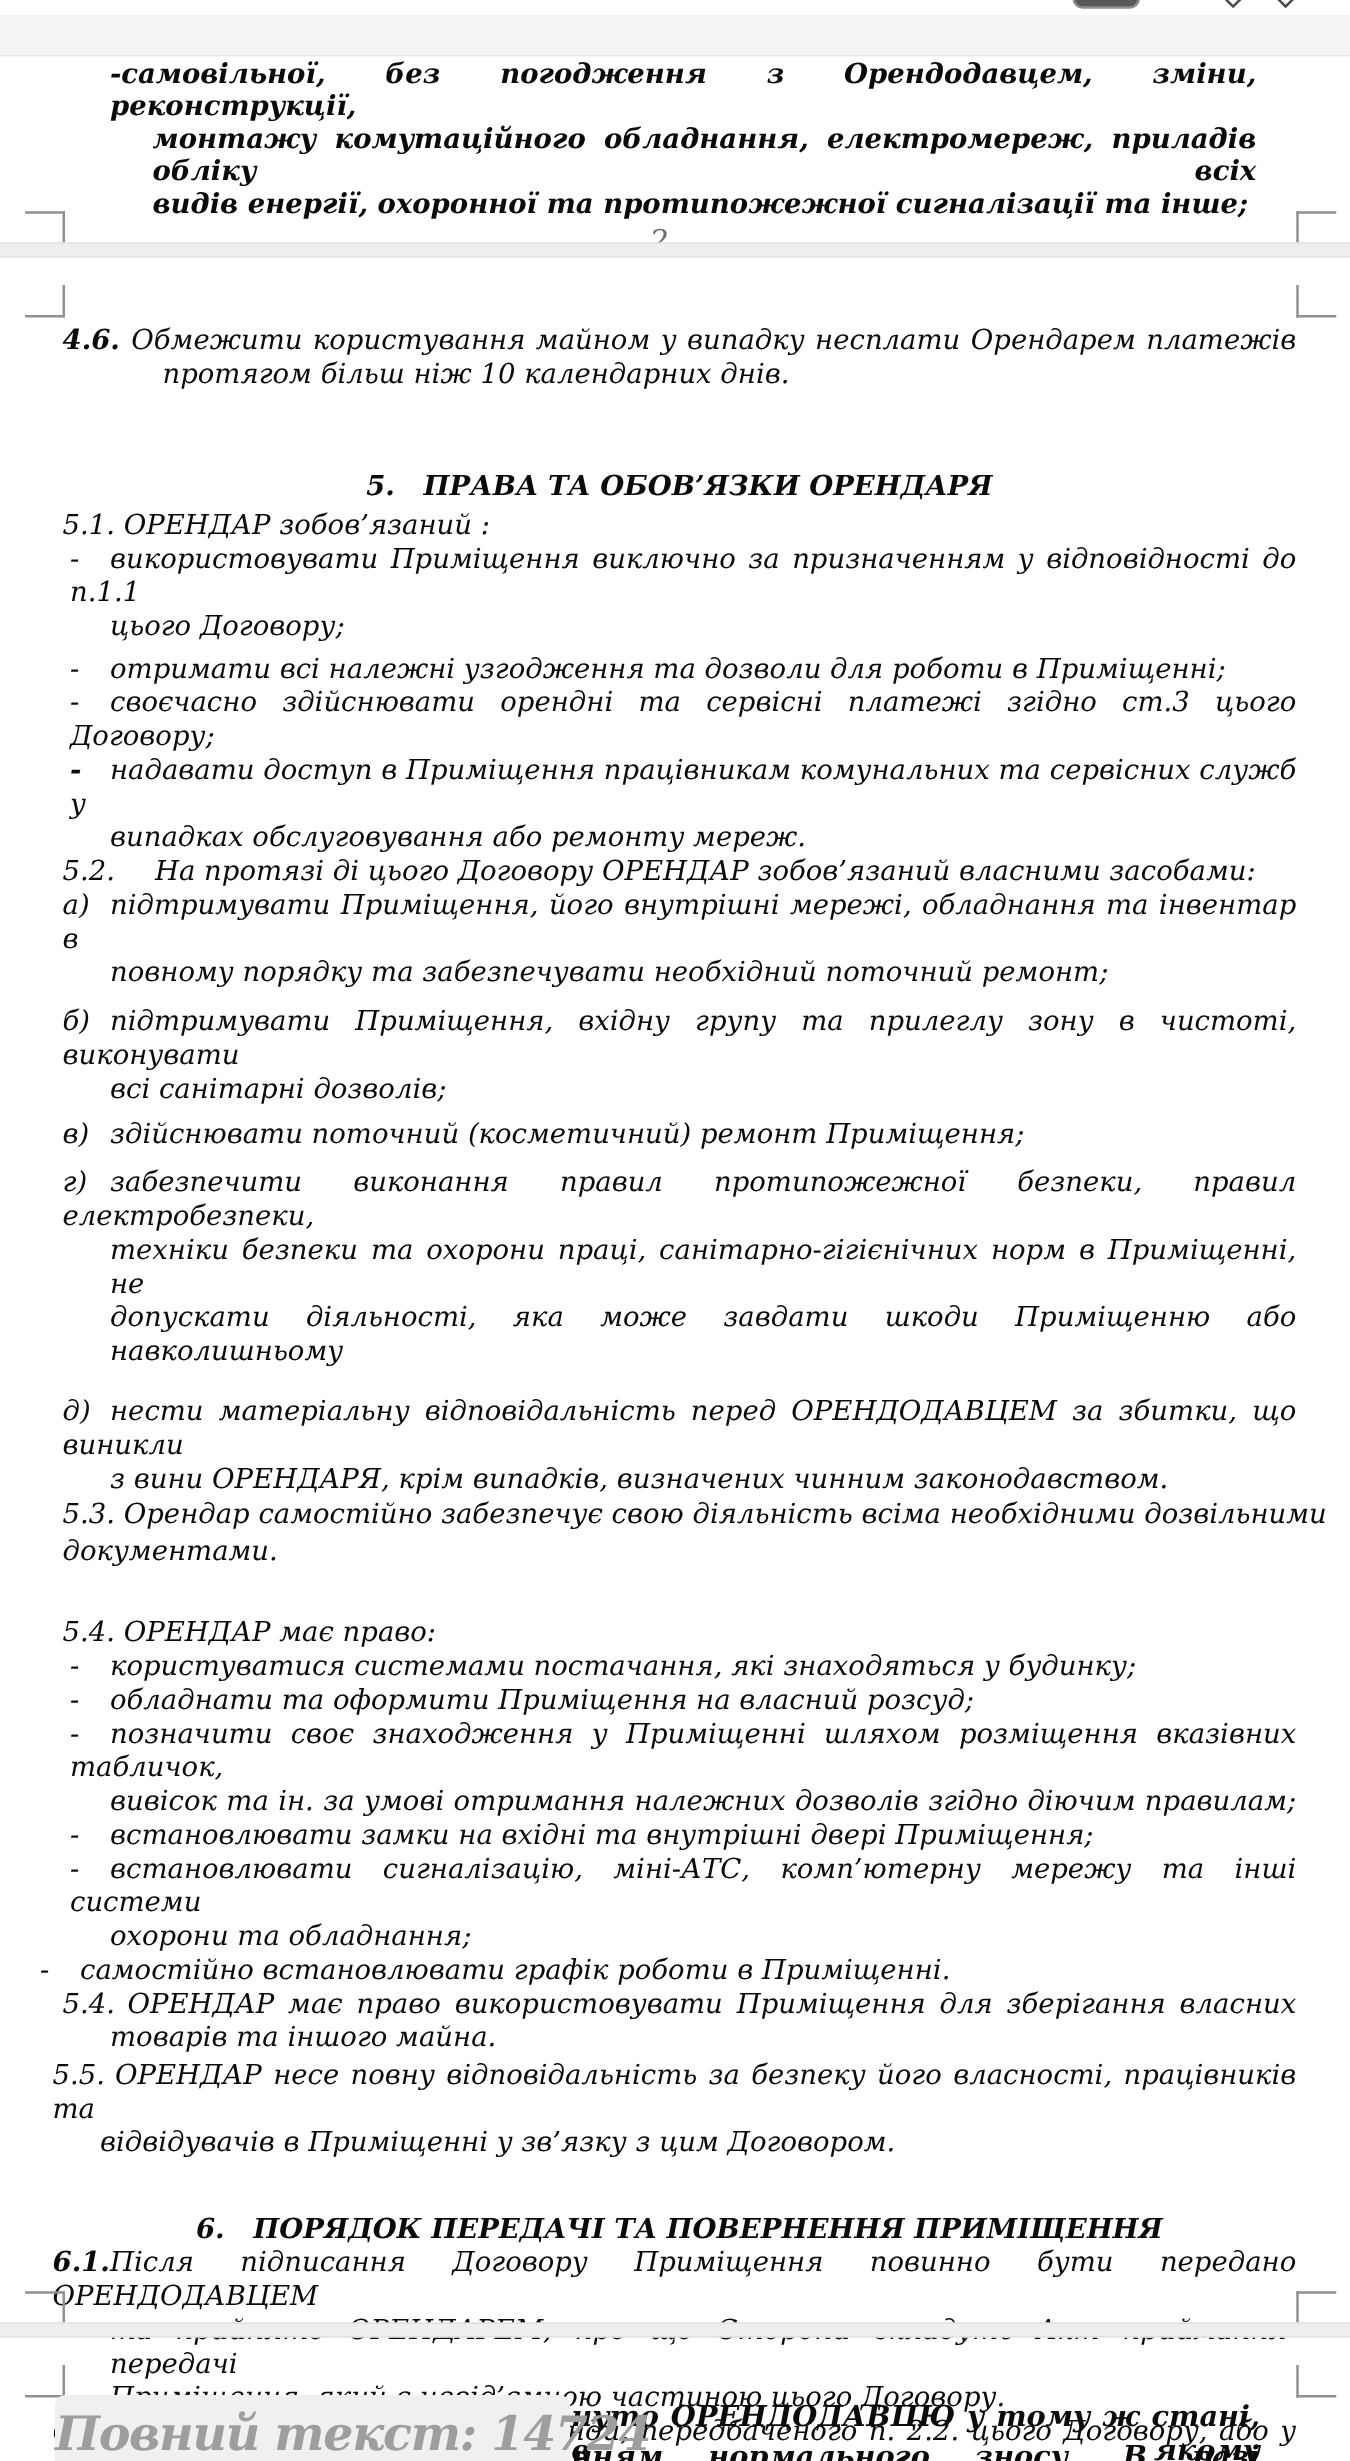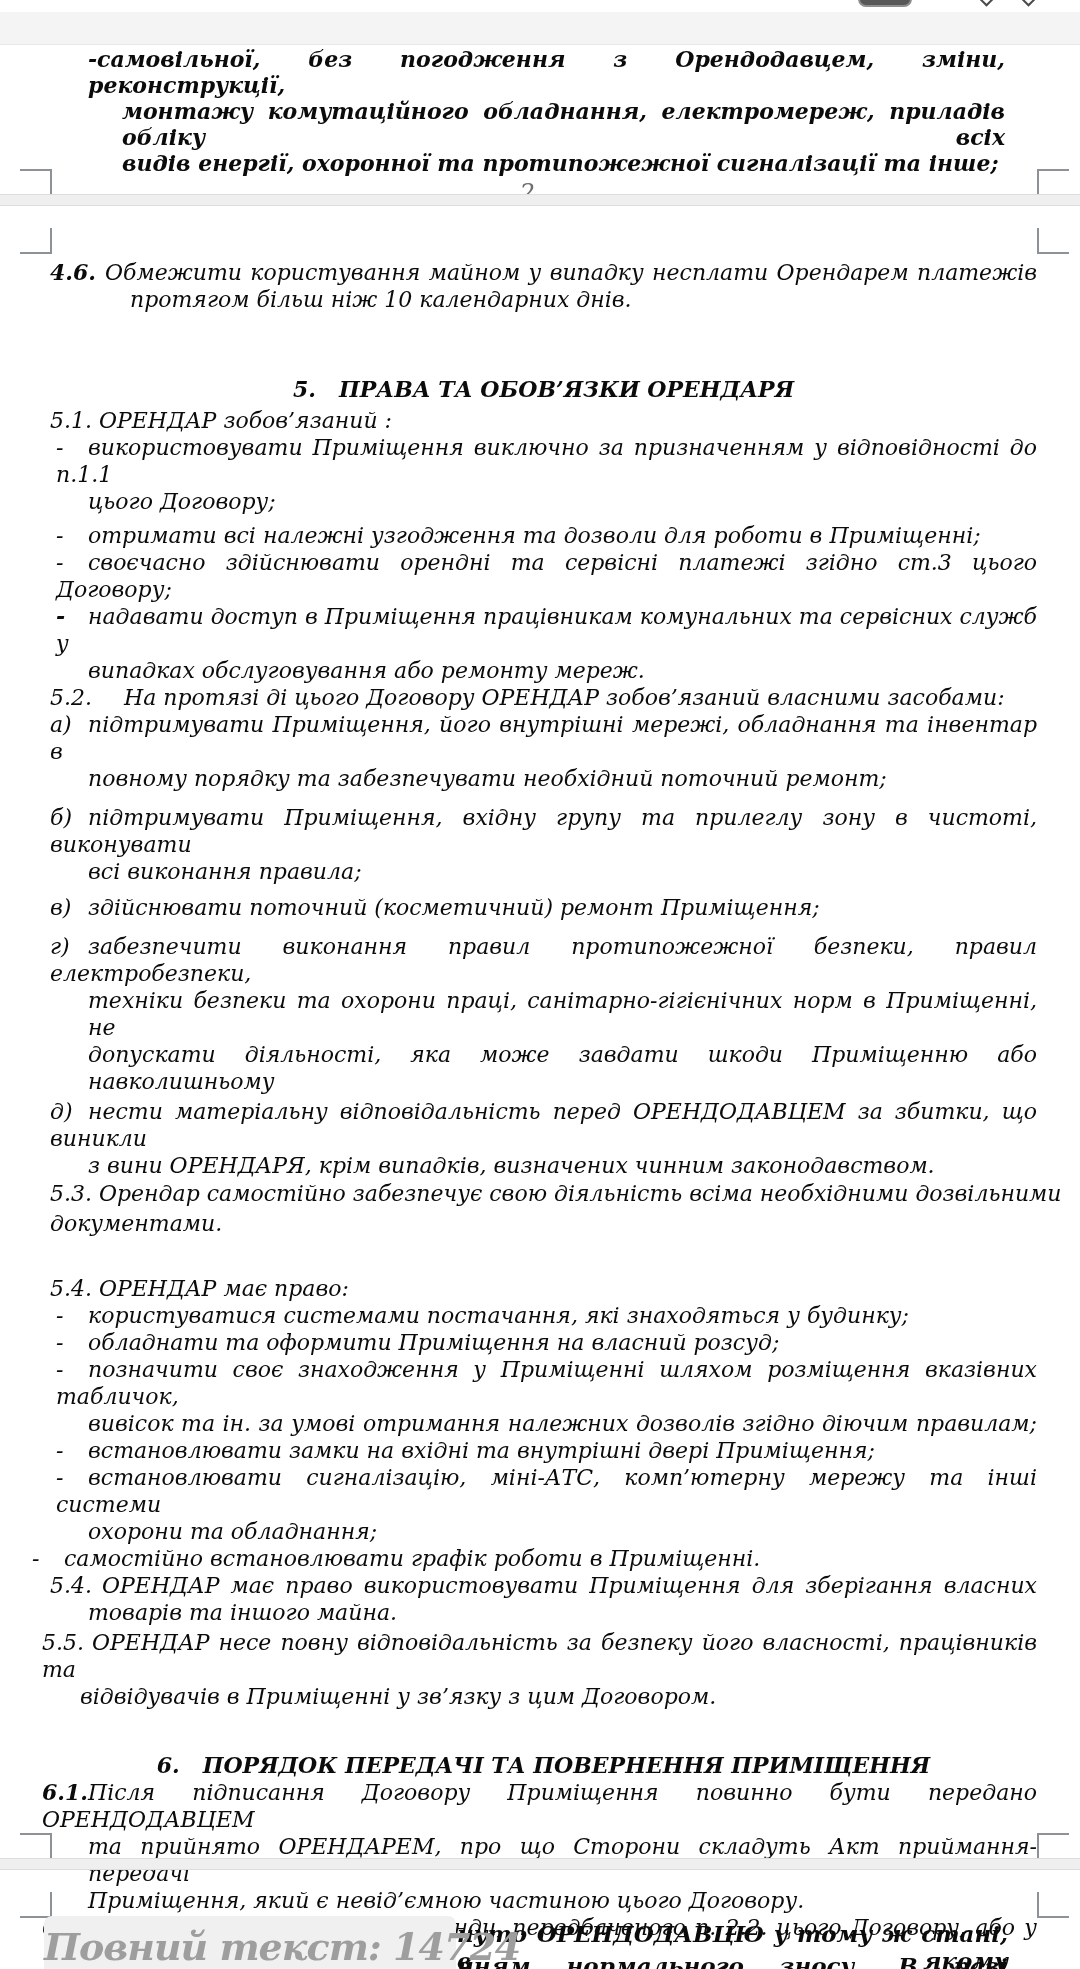--- a/index.html
+++ b/index.html
@@ -85,26 +85,26 @@
       <div class="l j" style="padding-left: 56px;"><span class="pre" style="width: 32px;">-</span>використовувати Приміщення виключно за призначенням у відповідності до п.1.1</div>
       <div class="l" style="padding-left: 88px;">цього Договору;</div>
       <div class="l" style="margin-top: 7px; padding-left: 56px;"><span class="pre" style="width: 32px;">-</span>отримати всі належні узгодження та дозволи для роботи в Приміщенні;</div>
       <div class="l j" style="padding-left: 56px;"><span class="pre" style="width: 32px;">-</span>своєчасно здійснювати орендні та сервісні платежі згідно ст.3 цього Договору;</div>
       <div class="l j" style="padding-left: 56px;"><span class="pre b" style="width: 32px;">-</span>надавати доступ в Приміщення працівникам комунальних та сервісних служб у</div>
       <div class="l" style="padding-left: 88px;">випадках обслуговування або ремонту мереж.</div>
       <div class="l" style="padding-left: 50px;"><span class="pre" style="width: 74px;">5.2.</span>На протязі ді цього Договору ОРЕНДАР зобов’язаний власними засобами:</div>
       <div class="l j" style="padding-left: 50px;"><span class="pre" style="width: 38px;">а)</span>підтримувати Приміщення, його внутрішні мережі, обладнання та інвентар в</div>
       <div class="l" style="padding-left: 88px;">повному порядку та забезпечувати необхідний поточний ремонт;</div>
       <div class="l j" style="margin-top: 12px; padding-left: 50px;"><span class="pre" style="width: 38px;">б)</span>підтримувати Приміщення, вхідну групу та прилеглу зону в чистоті, виконувати</div>
-      <div class="l" style="padding-left: 88px;">всі виконання правила;</div>
+      <div class="l" style="padding-left: 88px;">всі санітарні дозволів;</div>
       <div class="l" style="margin-top: 9px; padding-left: 50px;"><span class="pre" style="width: 38px;">в)</span>здійснювати поточний (косметичний) ремонт Приміщення;</div>
       <div class="l j" style="margin-top: 12px; padding-left: 50px;"><span class="pre" style="width: 38px;">г)</span>забезпечити виконання правил протипожежної безпеки, правил електробезпеки,</div>
       <div class="l j" style="padding-left: 88px;">техніки безпеки та охорони праці, санітарно-гігієнічних норм в Приміщенні, не</div>
       <div class="l j" style="padding-left: 88px;">допускати діяльності, яка може завдати шкоди Приміщенню або навколишньому</div>
-      <div class="l j" style="margin-top: 3px; padding-left: 50px;"><span class="pre" style="width: 38px;">д)</span>нести матеріальну відповідальність перед ОРЕНДОДАВЦЕМ за збитки, що виникли</div>
+      <div class="l j" style="margin-top: 21px; padding-left: 50px;"><span class="pre" style="width: 38px;">д)</span>нести матеріальну відповідальність перед ОРЕНДОДАВЦЕМ за збитки, що виникли</div>
       <div class="l" style="padding-left: 88px;">з вини ОРЕНДАРЯ, крім випадків, визначених чинним законодавством.</div>
       <div class="l" style="line-height: 30px; padding-left: 50px;">5.3. Орендар самостійно забезпечує свою діяльність всіма необхідними дозвільними</div>
       <div class="l" style="line-height: 30px; padding-left: 50px;">документами.</div>
       <div class="l" style="margin-top: 36px; padding-left: 50px;">5.4. ОРЕНДАР має право:</div>
       <div class="l" style="padding-left: 56px;"><span class="pre" style="width: 32px;">-</span>користуватися системами постачання, які знаходяться у будинку;</div>
       <div class="l" style="padding-left: 56px;"><span class="pre" style="width: 32px;">-</span>обладнати та оформити Приміщення на власний розсуд;</div>
       <div class="l j" style="padding-left: 56px;"><span class="pre" style="width: 32px;">-</span>позначити своє знаходження у Приміщенні шляхом розміщення вказівних табличок,</div>
       <div class="l j" style="padding-left: 88px;">вивісок та ін. за умові отримання належних дозволів згідно діючим правилам;</div>
       <div class="l" style="padding-left: 56px;"><span class="pre" style="width: 32px;">-</span>встановлювати замки на вхідні та внутрішні двері Приміщення;</div>
       <div class="l j" style="padding-left: 56px;"><span class="pre" style="width: 32px;">-</span>встановлювати сигналізацію, міні-АТС, комп’ютерну мережу та інші системи</div>

